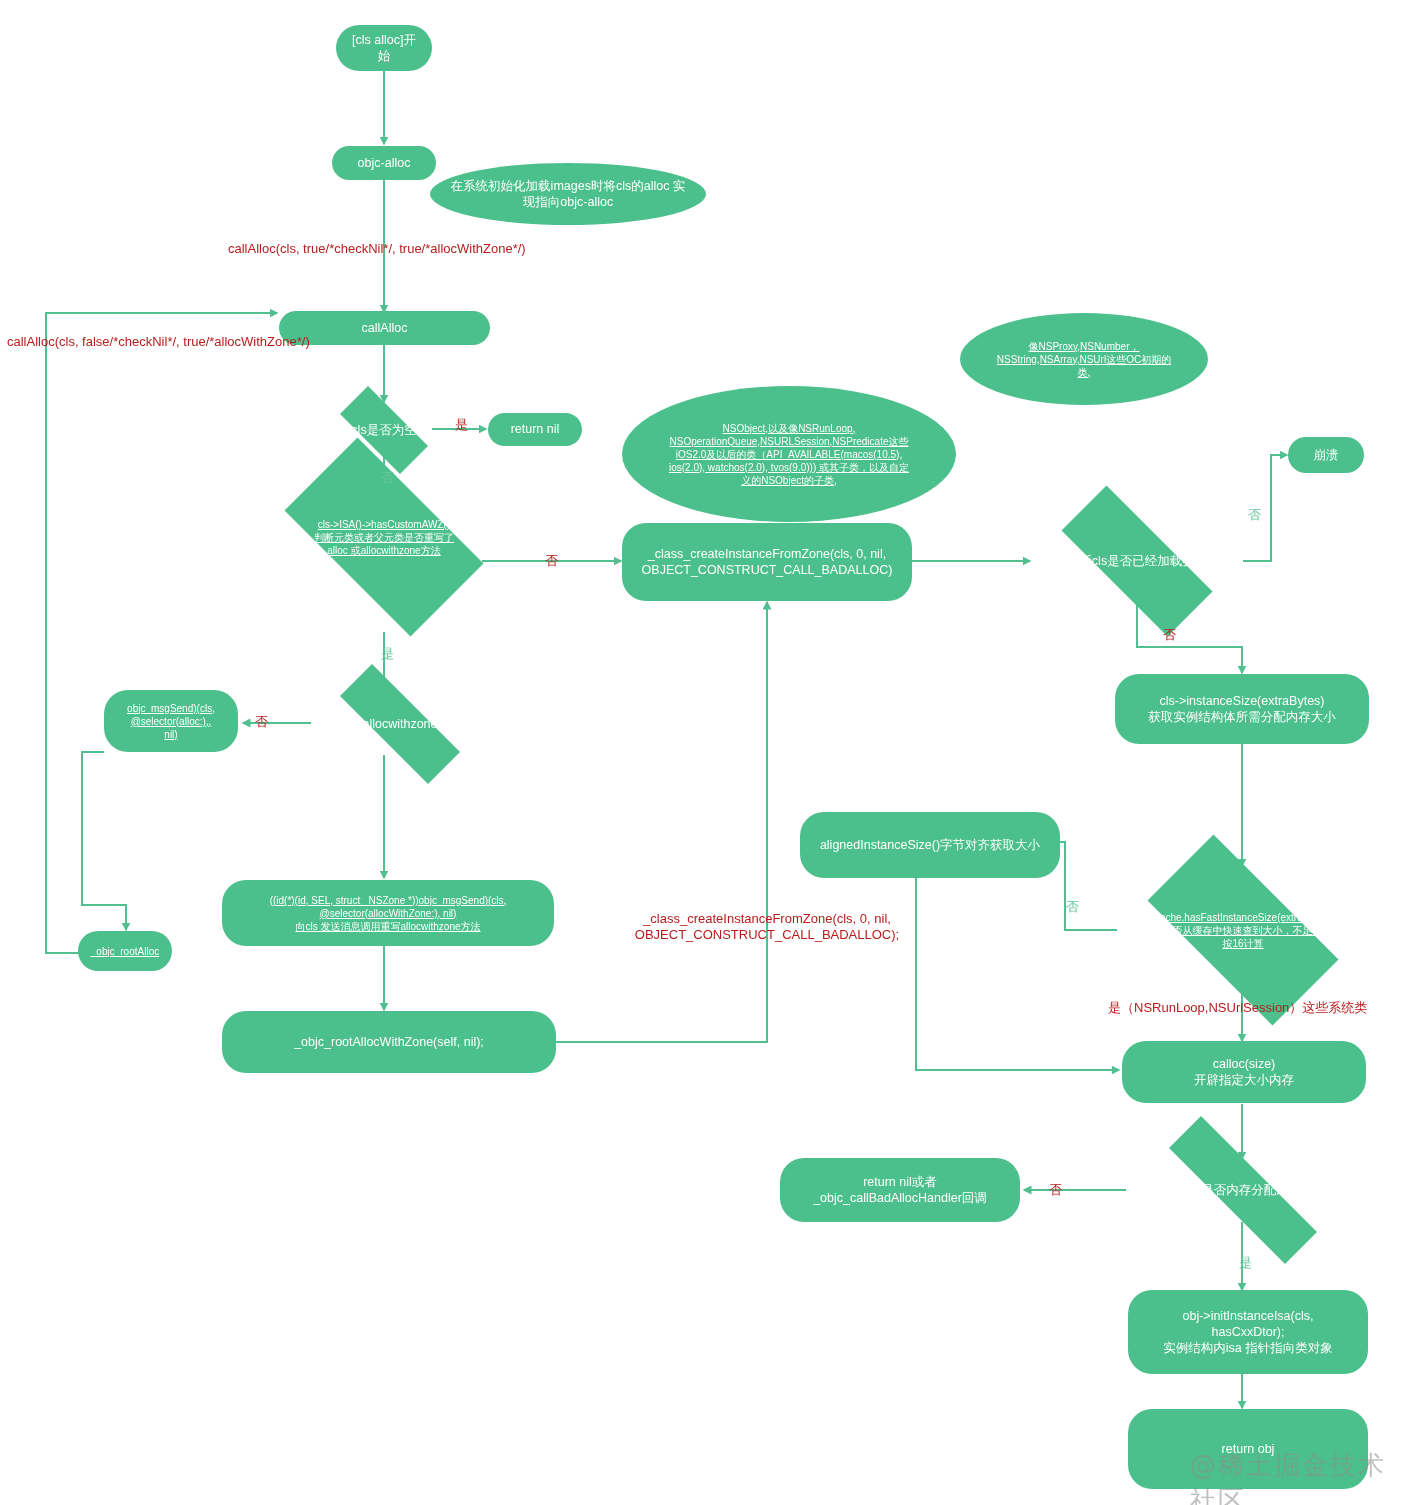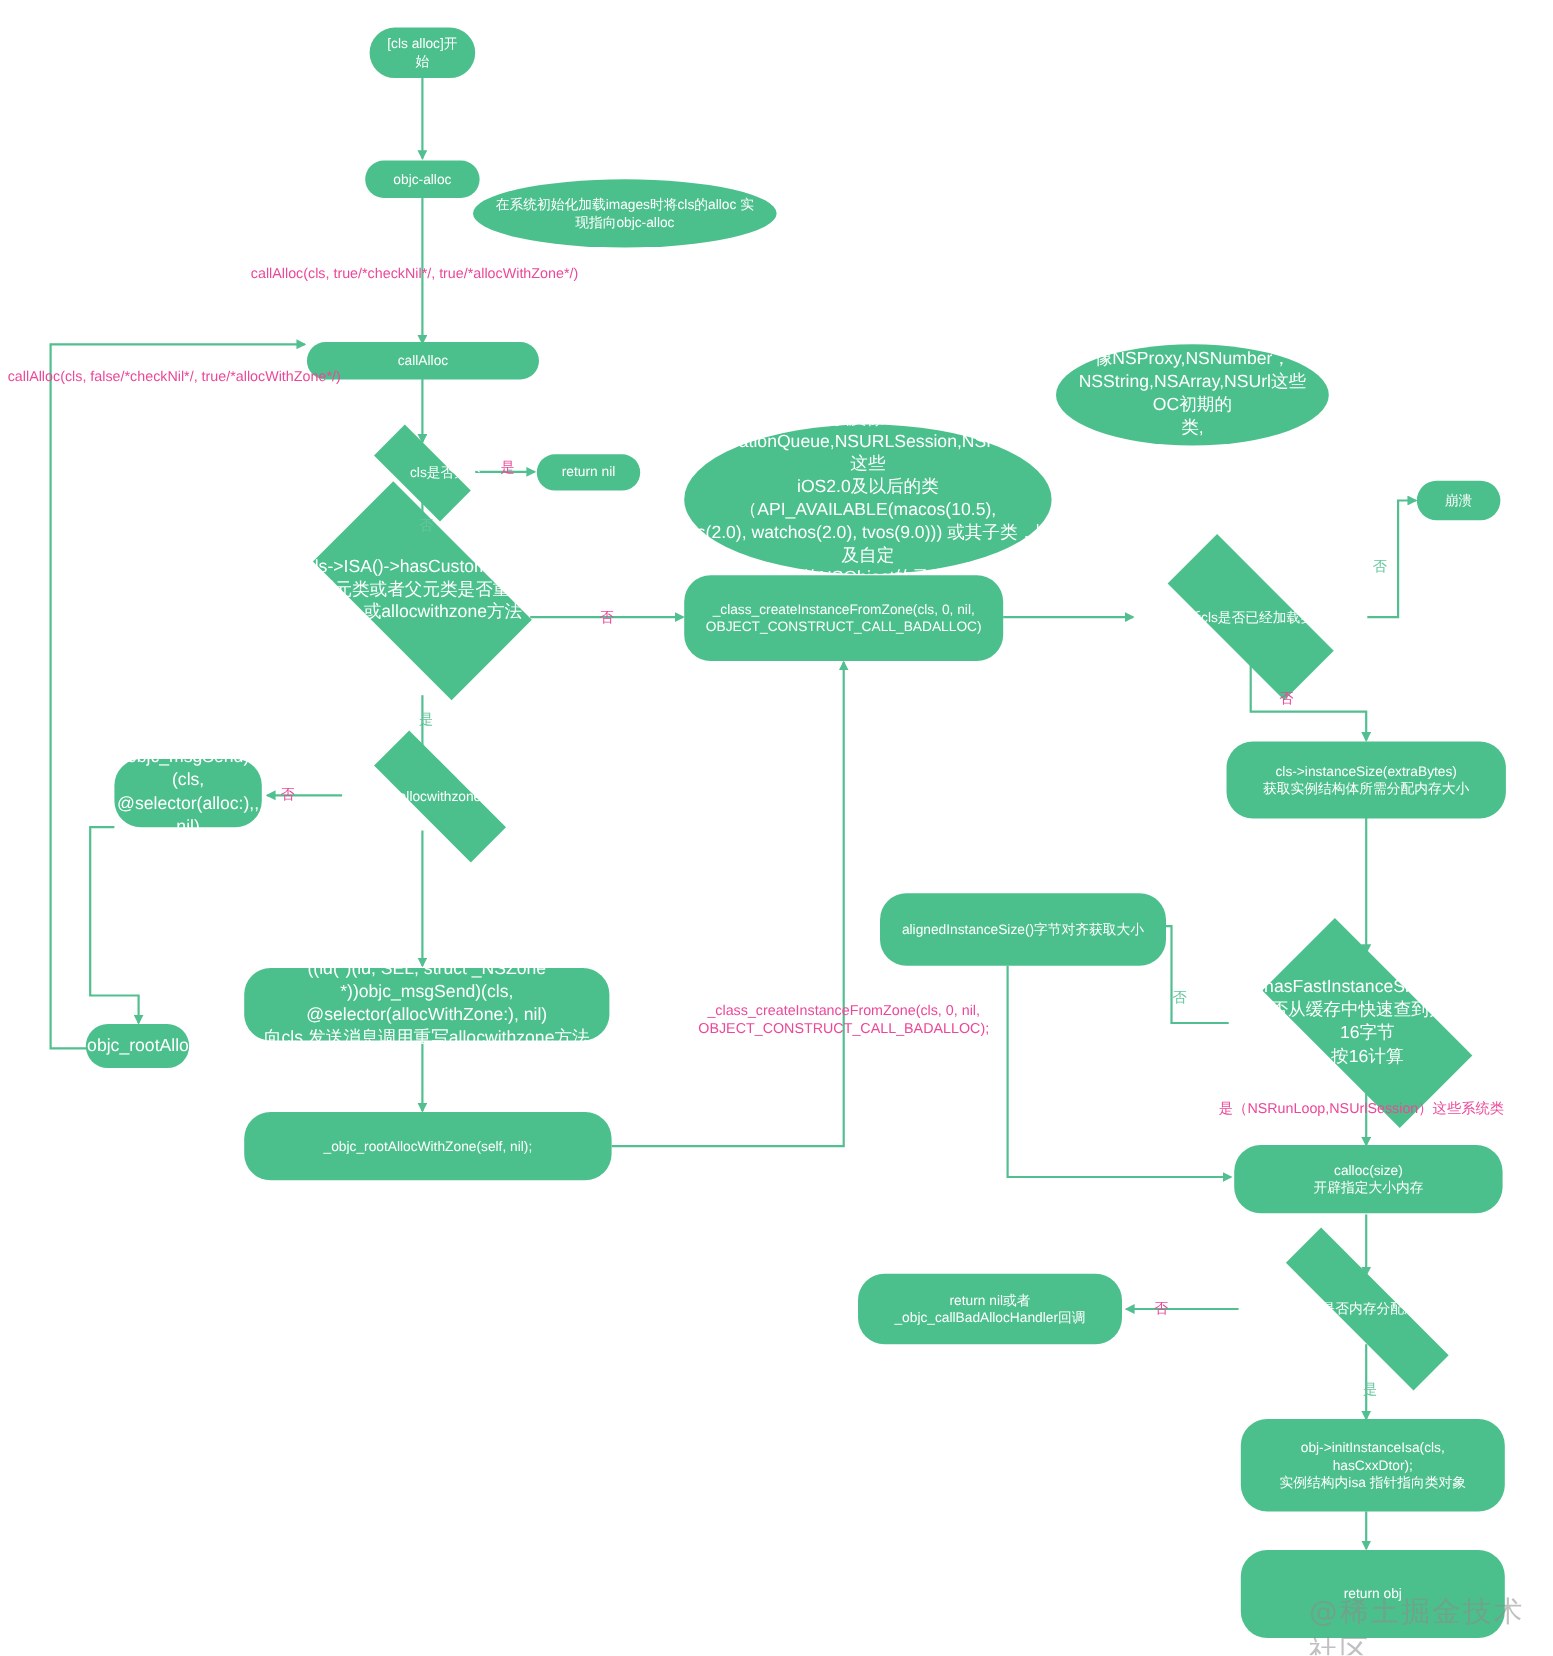--- a/index.html
+++ b/index.html
@@ -11,26 +11,26 @@
         justify-content:center;text-align:center;color:#ffffff;
         background:#4CC08C;line-height:1.30;}
   .proc{border-radius:24px;padding:6px 10px;}
   .term{border-radius:26px;padding:2px 10px;}
   .note{border-radius:50%;padding:10px 16px;}
   .diamond{background:transparent;}
   .diamond .dlabel{position:relative;z-index:2;color:#fff;padding:0 6px;}
   .diamond .dshape{position:absolute;left:0;top:0;width:100%;height:100%;
         background:#4CC08C;transform:rotate(45deg) scale(.7071);z-index:1;}
 
-  .elabel{position:absolute;color:#ec4899;white-space:nowrap;
+  .elabel{position:absolute;color:#b91c1c;white-space:nowrap;
           font-size:13px;line-height:1.25;z-index:6;}
   .elabel.ctr{text-align:center;}
   .vlabel{position:absolute;color:#62c79b;font-size:13px;z-index:6;
           writing-mode:vertical-rl;text-orientation:upright;letter-spacing:-1px;}
-  .fs11{font-size:16px;}
+  .fs11{font-size:10px;text-decoration:underline;}
   .fs12{font-size:12.5px;}
 
   .watermark{position:absolute;color:rgba(140,140,140,.55);font-size:26px;
              letter-spacing:2px;z-index:9;pointer-events:none;
              font-family:"DejaVu Sans",sans-serif;}
 </style>
 </head>
 <body>
 
 <div id="stage">
@@ -94,21 +94,21 @@
   </svg>
 
   <div class="node term fs12" style="left:336px;top:25px;width:96px;height:46px;">[cls alloc]开始</div>
 
   <div class="node proc fs12" style="left:332px;top:146px;width:104px;height:34px;">objc-alloc</div>
 
   <div class="node note fs12" style="left:430px;top:163px;width:276px;height:62px;">在系统初始化加载images时将cls的alloc 实现指向objc-alloc</div>
 
   <div class="node proc fs12" style="left:279px;top:311px;width:211px;height:34px;">callAlloc</div>
 
-  <div class="node diamond fs12" style="left:324px;top:402px;width:120px;height:56px;justify-content:flex-end;">
+  <div class="node diamond fs12" style="left:324px;top:402px;width:120px;height:56px;">
     <span class="dshape"></span>
     <span class="dlabel">cls是否为空</span>
   </div>
 
   <div class="node proc fs12" style="left:488px;top:413px;width:94px;height:33px;">return nil</div>
 
   <div class="node diamond fs11" style="left:258px;top:464px;width:252px;height:146px;white-space:pre-line;align-items:center;">
     <span class="dshape"></span>
     <span class="dlabel">cls-&gt;ISA()-&gt;hasCustomAWZ()
 判断元类或者父元类是否重写了

